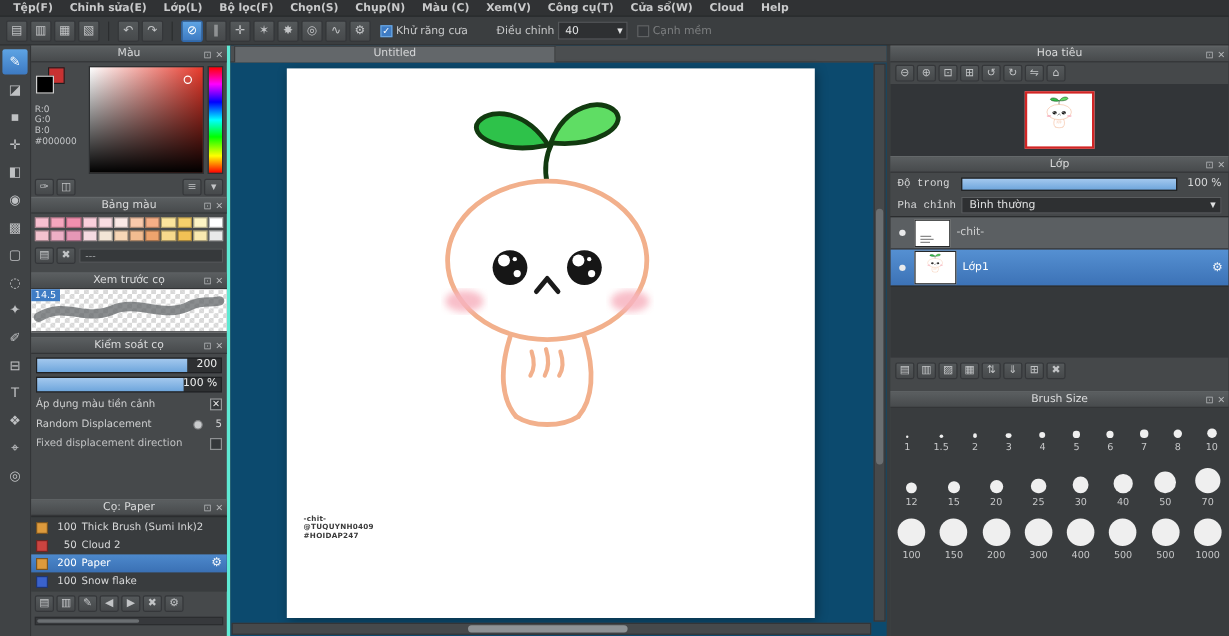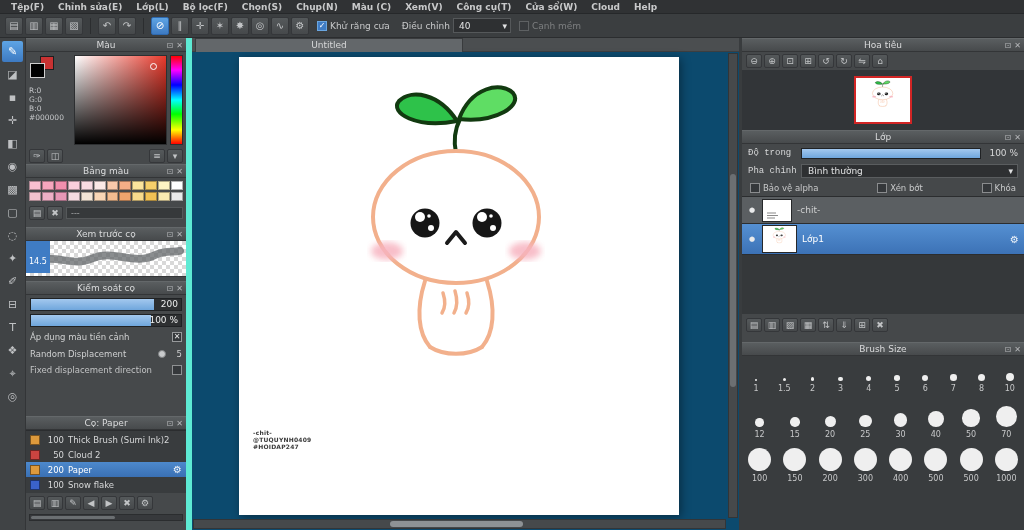--- a/index.html
+++ b/index.html
@@ -15,36 +15,36 @@
   
   .toolbar{position:absolute;top:14px;left:0;right:0;height:24px;background:#3b3e40;border-bottom:1px solid #2b2d2f;display:flex;align-items:center;padding-left:5px;gap:3px;}
   .tgroup{display:flex;gap:2px;align-items:center;}
   .tbtn{width:18px;height:18px;background:linear-gradient(#55595b,#46494b);border:1px solid #35373a;border-radius:2px;display:inline-flex;align-items:center;justify-content:center;color:#c2c4c6;font-size:10px;cursor:default;}
   .tbtn.sel{background:linear-gradient(#5ea4e4,#3d7ac2);border-color:#2e69af;color:#fff;}
   .vsep{width:1px;height:16px;background:#2b2d2f;margin:0 4px;}
   .cb{display:inline-flex;align-items:center;gap:3px;color:#c8c9ca;margin:0 5px;cursor:default;}
   .cb .box{width:10px;height:10px;border:1px solid #8a8c8e;background:#34373a;display:inline-flex;align-items:center;justify-content:center;font-size:8px;color:#fff;}
   .cb.checked .box{background:#3f7cc4;border-color:#6aa6e0;}
   .cb.dim{opacity:.45;}
-  .lbl{color:#c8c9ca;margin-left:4px;}
+  .lbl{color:#c8c9ca;margin-left:16px;}
   .combo{display:inline-flex;align-items:center;justify-content:space-between;width:58px;height:15px;background:#2e3032;border:1px solid #55585a;padding:0 3px 0 5px;color:#e2e3e4;}
 
   
   .toolstrip{position:absolute;top:38px;left:0;width:26px;height:492px;background:#404345;border-right:1px solid #333537;display:flex;flex-direction:column;align-items:center;padding-top:3px;gap:2px;}
   .tool{width:21px;height:21px;border-radius:2px;display:flex;align-items:center;justify-content:center;color:#bfc1c3;font-size:11px;cursor:default;}
   .tool.sel{background:linear-gradient(#5ea4e4,#3d7ac2);color:#fff;}
 
   
   .phead{height:14px;background:linear-gradient(#5a5e60,#474a4c);border-top:1px solid #64686a;border-bottom:1px solid #333537;position:relative;text-align:center;line-height:12px;color:#dadbdc;}
   .hic{position:absolute;right:3px;top:0;height:13px;display:flex;align-items:center;gap:3px;font-size:8px;color:#b5b7b9;}
   .sbtn{min-width:16px;height:14px;padding:0 1px;background:linear-gradient(#55595b,#46494b);border:1px solid #35373a;border-radius:2px;display:inline-flex;align-items:center;justify-content:center;color:#c2c4c6;font-size:9px;cursor:default;}
   .panelfoot{display:flex;gap:2px;padding:3px;align-items:center;height:20px;}
 
   
-  .leftpanel{position:absolute;top:38px;left:26px;width:166px;height:492px;background:#46494b;border-right:6px solid #5eead4;}
+  .leftpanel{position:absolute;top:38px;left:26px;width:166px;height:492px;background:#46494b;border-right:3px solid #5eead4;}
   .colorbody{height:96px;display:flex;padding:3px;gap:3px;}
   .cleft{width:42px;display:flex;flex-direction:column;}
   .fgbg{position:relative;width:28px;height:26px;margin:1px 0 4px 1px;}
   .bgsq{position:absolute;left:10px;top:0;width:14px;height:14px;background:#c83232;border:1px solid #1d1f21;}
   .fgsq{position:absolute;left:0;top:7px;width:15px;height:15px;background:#000;border:1px solid #cfcfcf;}
   .rgb{font-size:7.5px;color:#c4c6c8;line-height:9px;}
   .svbox{flex:1;position:relative;border:1px solid #2d2f31;background-image:linear-gradient(to top,#000,rgba(0,0,0,0)),linear-gradient(to right,#fff,#e8392b);}
   .svcur{position:absolute;right:9px;top:7px;width:7px;height:7px;border:1px solid #fff;border-radius:50%;}
   .huebar{width:13px;border:1px solid #2d2f31;background:linear-gradient(to bottom,#ff0000,#ff00ff 16%,#0000ff 33%,#00ffff 50%,#00ff00 66%,#ffff00 84%,#ff0000);}
   .minirow{height:16px;display:flex;gap:2px;padding:0 3px;align-items:center;}
@@ -52,21 +52,21 @@
   .swatches{height:25px;padding:3px 3px 1px;display:grid;grid-template-columns:repeat(12,1fr);gap:1px;}
   .sw{height:9px;border:1px solid rgba(0,0,0,.3);}
   .palfoot{height:20px;display:flex;gap:3px;align-items:center;padding:0 3px;}
   .palicons{display:flex;gap:2px;}
   .palentry{flex:1;height:12px;background:#36393b;border:1px solid #55585a;font-size:8px;color:#a8aaac;display:flex;align-items:center;padding-left:4px;}
   .gaptop{margin-top:4px;}
   .preview{height:36px;position:relative;border-bottom:1px solid #333537;background-color:#fff;
     background-image:linear-gradient(45deg,#d8d8d8 25%,transparent 25%,transparent 75%,#d8d8d8 75%),linear-gradient(45deg,#d8d8d8 25%,transparent 25%,transparent 75%,#d8d8d8 75%);
     background-size:8px 8px;background-position:0 0,4px 4px;}
   .preview svg{position:absolute;inset:0;}
-  .sizetag{position:absolute;left:0;top:0;background:#3f7cc4;color:#fff;font-size:8px;padding:16px 3px;height:10px;line-height:10px;z-index:2;text-align:right;}
+  .sizetag{position:absolute;left:0;top:0;background:#3f7cc4;color:#fff;font-size:8px;padding:0 3px;height:10px;line-height:10px;z-index:2;text-align:right;}
   .ctl{position:relative;height:13px;margin:3px 4px 0;background:#2e3032;border:1px solid #202224;}
   .ctlfill{position:absolute;left:0;top:0;bottom:0;background:linear-gradient(#a3c8ee,#6fa6dc);}
   .w82{width:82%;}.w80{width:80%;}
   .ctlval{position:absolute;right:3px;top:0;line-height:11px;color:#eceded;}
   .optrow{display:flex;align-items:center;height:15px;margin:2px 4px 0;font-size:8.5px;color:#cfd0d1;}
   .optrow .box{margin-left:auto;width:10px;height:10px;border:1px solid #97999b;background:#34373a;font-size:8px;color:#e8e8e8;display:flex;align-items:center;justify-content:center;}
   .knob{margin-left:auto;width:8px;height:8px;border-radius:50%;background:#c9cbcd;border:1px solid #808284;}
   .rval{width:12px;text-align:right;margin-left:4px;}
   .fixedrow{height:13px;overflow:hidden;opacity:.9;}
   .bhead{margin-top:40px;}
@@ -567,34 +567,20 @@
         </span>
       <span class="lval">100 %</span>
     </div>
     <div class="lrow">
       <span class="llbl">Pha chỉnh</span>
       <span class="dd">
         <span>Bình thường</span>
         <i>▾</i>
       </span>
     </div>
-    <div class="lcheck">
-      <span class="cb">
-          <span class="box"></span>
-          <span>Bảo vệ alpha</span>
-        </span>
-      <span class="cb">
-          <span class="box"></span>
-          <span>Xén bớt</span>
-        </span>
-      <span class="cb">
-          <span class="box"></span>
-          <span>Khóa</span>
-        </span>
-    </div>
     <div class="layerswrap">
       <div class="layerrow r1">
         <span class="vis">●</span>
         <span class="lthumb">
           <svg width="28" height="21" viewBox="0 0 28 21">
               <path d="M4,13 h9 M4,15.5 h11 M4,18 h8" stroke="#8a8a8a" stroke-width="1.2" fill="none"></path>
             </svg>
         </span>
         <span class="lname">-chit-</span>
       </div>

